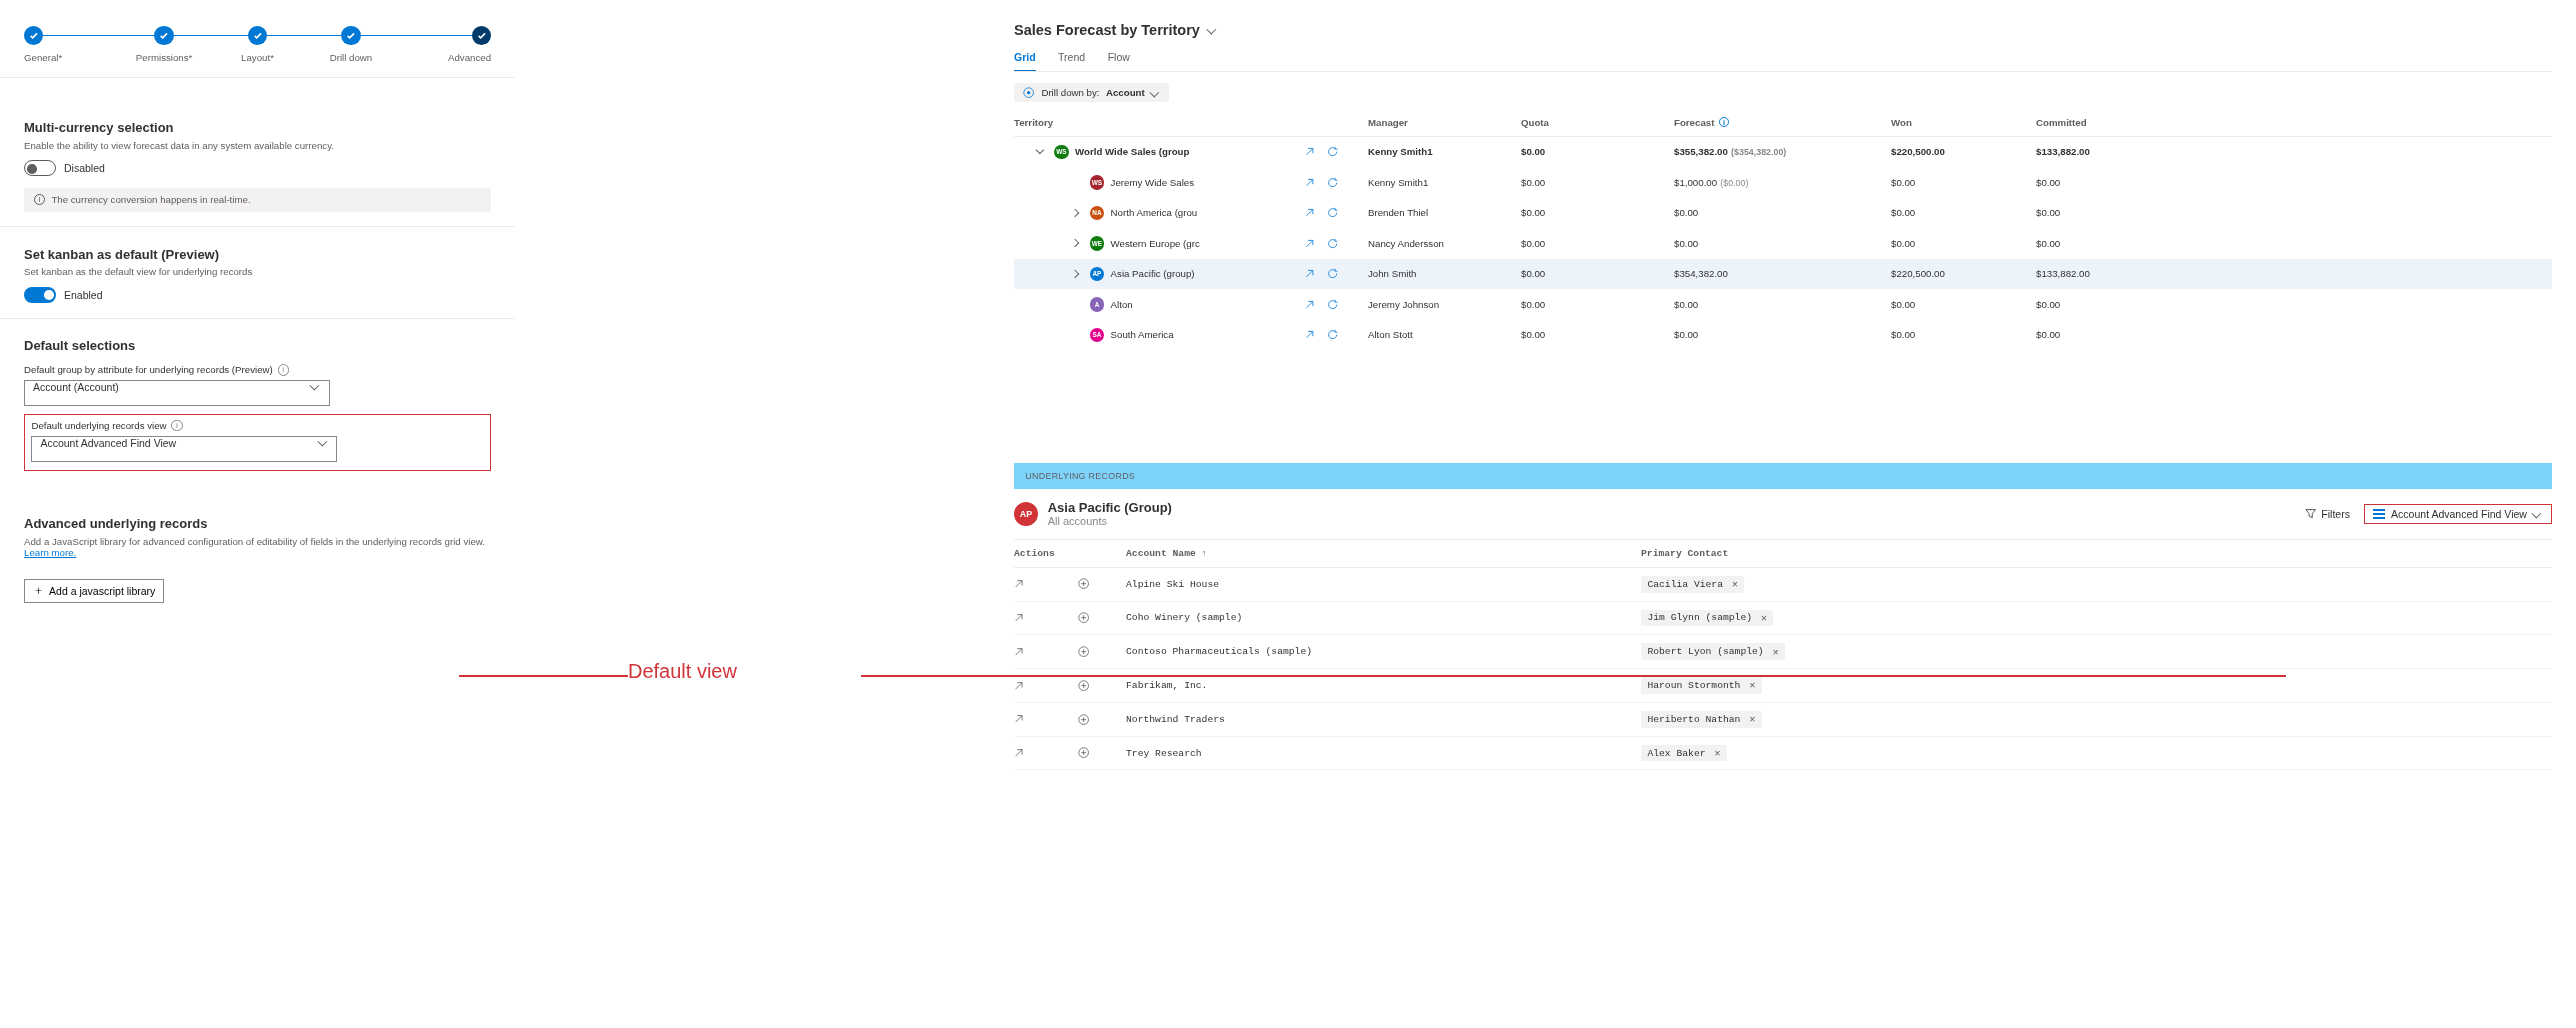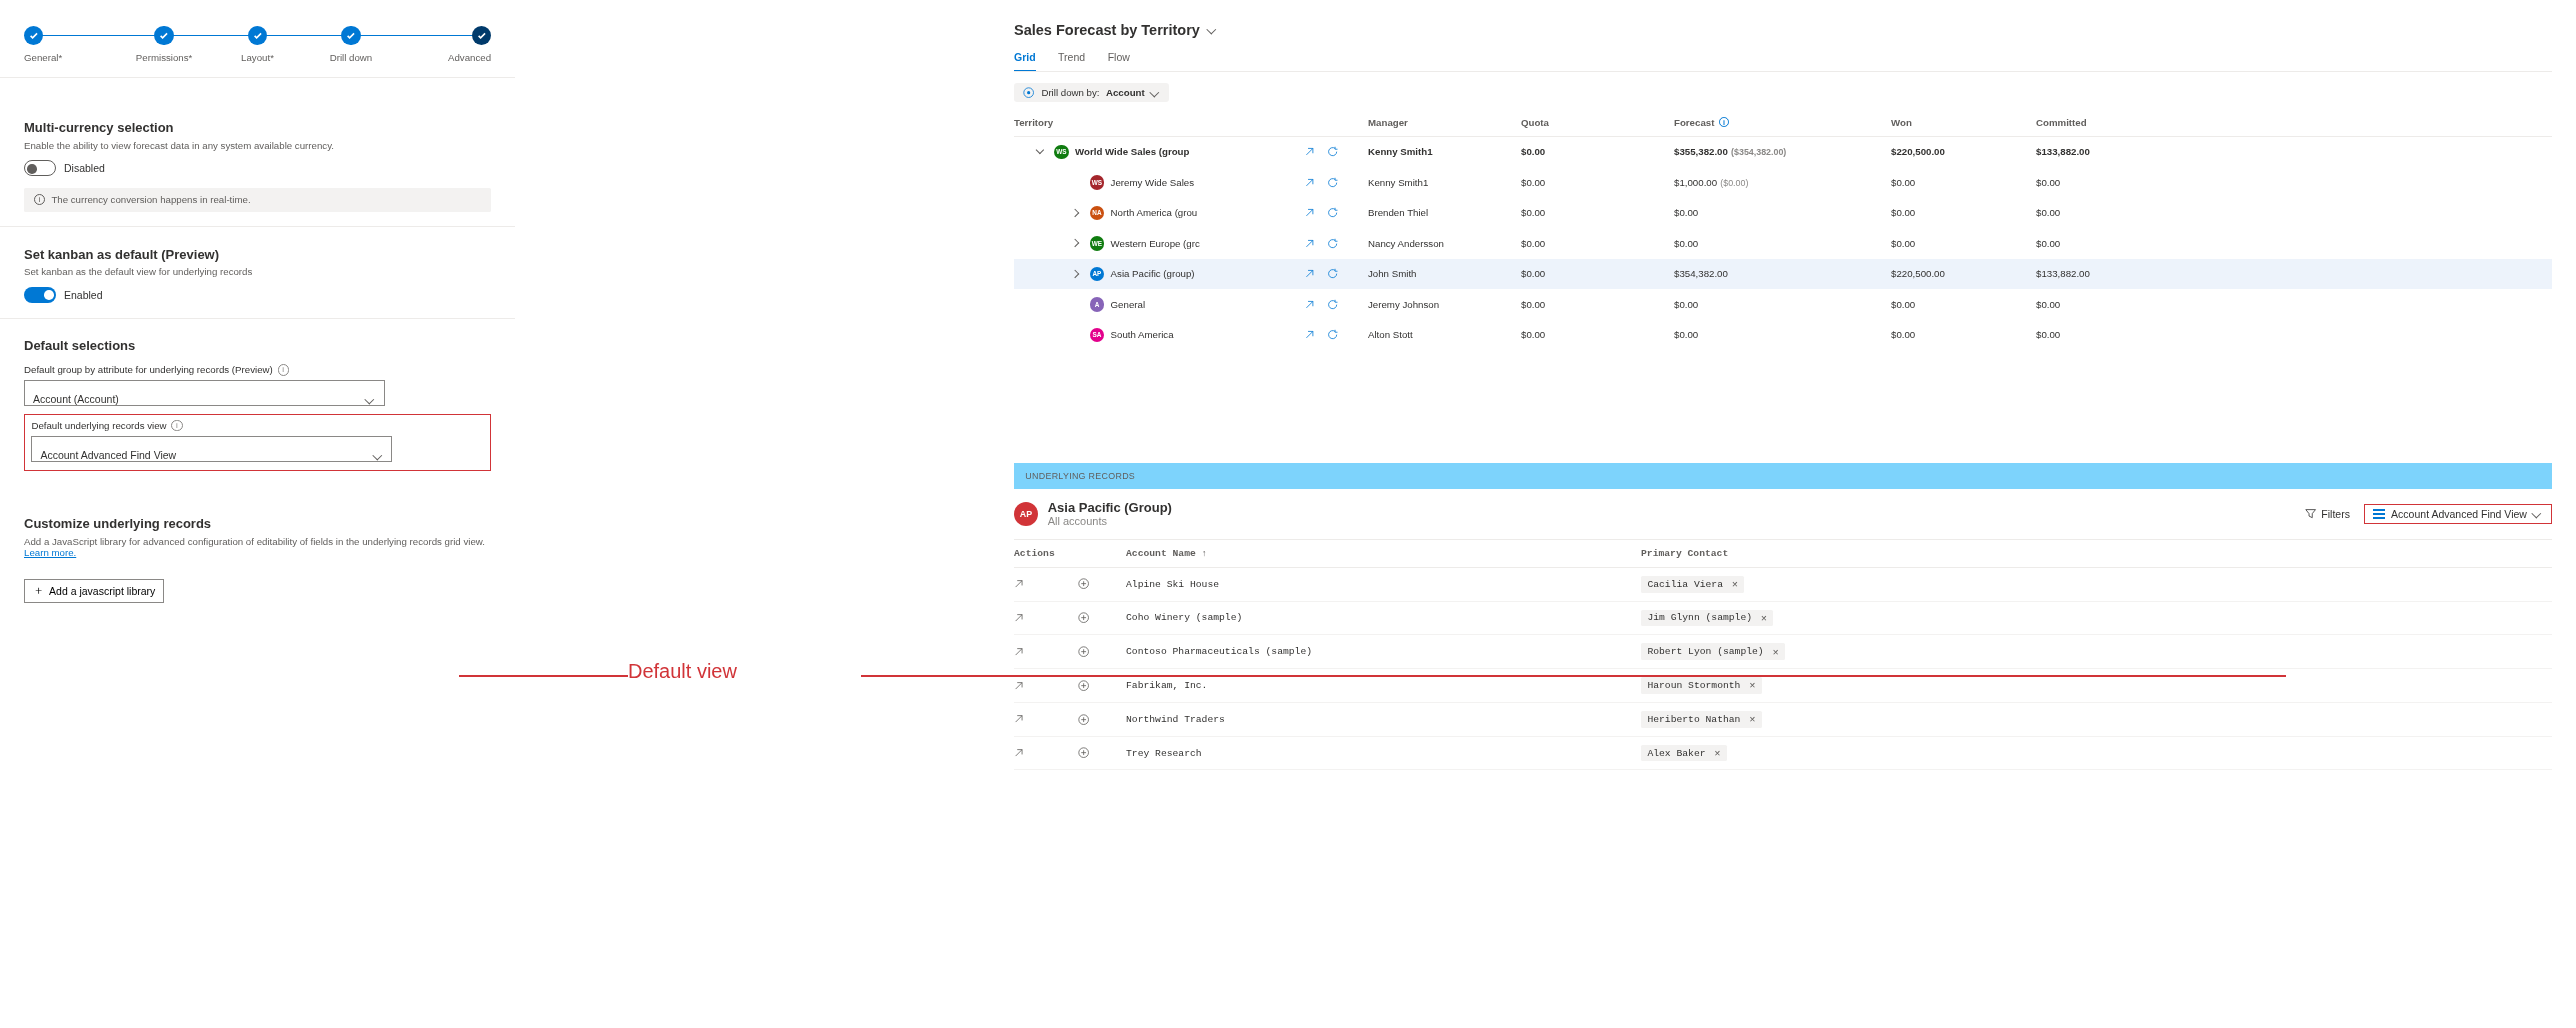--- a/index.html
+++ b/index.html
@@ -134,25 +134,25 @@
     font-size: 9.7px;
     color: #323130;
     margin: 11.3px 0 4.8px 0;
   }
   .field-label .i {
     width:11.3px;height:11.3px;border:0.8px solid #8a8886;border-radius:50%;
     display:flex;align-items:center;justify-content:center;
     font-size:8px;color:#8a8886;
   }
   .select {
-    width: 361px;
+    width: 306px;
     height: 26px;
     border: 0.8px solid #8a8886;
     display: flex;
-    align-items: flex-end;
+    align-items: flex-start;
     justify-content: space-between;
     padding: 0 8px;
     font-size: 10.5px;
     background:#fff;
   }
   .chev {
     width:9.7px;height:9.7px;
     display:inline-block;
     position:relative;
   }
@@ -451,21 +451,21 @@
           <span class="i">i</span>
         </div>
         <div class="select">
           <span>Account Advanced Find View</span>
           <span class="chev"></span>
         </div>
       </div>
     </div>
 
     <div class="section" style="border-bottom:none;padding-top:14.5px;">
-      <h3>Customize underlying records</h3>
+      <h3>Advanced underlying records</h3>
       <p class="desc">
         <span>Add a JavaScript library for advanced configuration of editability of fields in the underlying records grid view. </span>
         <span class="link">Learn more.</span>
       </p>
       <button class="add-btn">
         <span class="plus">＋</span>
         <span>Add a javascript library</span>
       </button>
     </div>
   </div>
@@ -640,21 +640,21 @@
             <div>John Smith</div>
             <div class="num">$0.00</div>
             <div class="num">$354,382.00</div>
             <div class="num">$220,500.00</div>
             <div class="num">$133,882.00</div>
           </div>
           <div class="fc-row">
             <div class="name-cell ind-2">
               <span style="width: 11.3px;"></span>
               <span class="avatar" style="background: rgb(135, 100, 184);">A</span>
-              <span>General</span>
+              <span>Alton</span>
             </div>
             <div class="row-icons">
               <span>
                 <svg width="11.3" height="11.3" viewBox="0 0 14 14">
                   <path d="M5 3h6v6M11 3L3 11" stroke="#0078d4" fill="none"></path>
                 </svg>
               </span>
               <span>
                 <svg width="11.3" height="11.3" viewBox="0 0 14 14">
                   <path d="M12 7a5 5 0 1 1-2-4" stroke="#0078d4" fill="none"></path>

